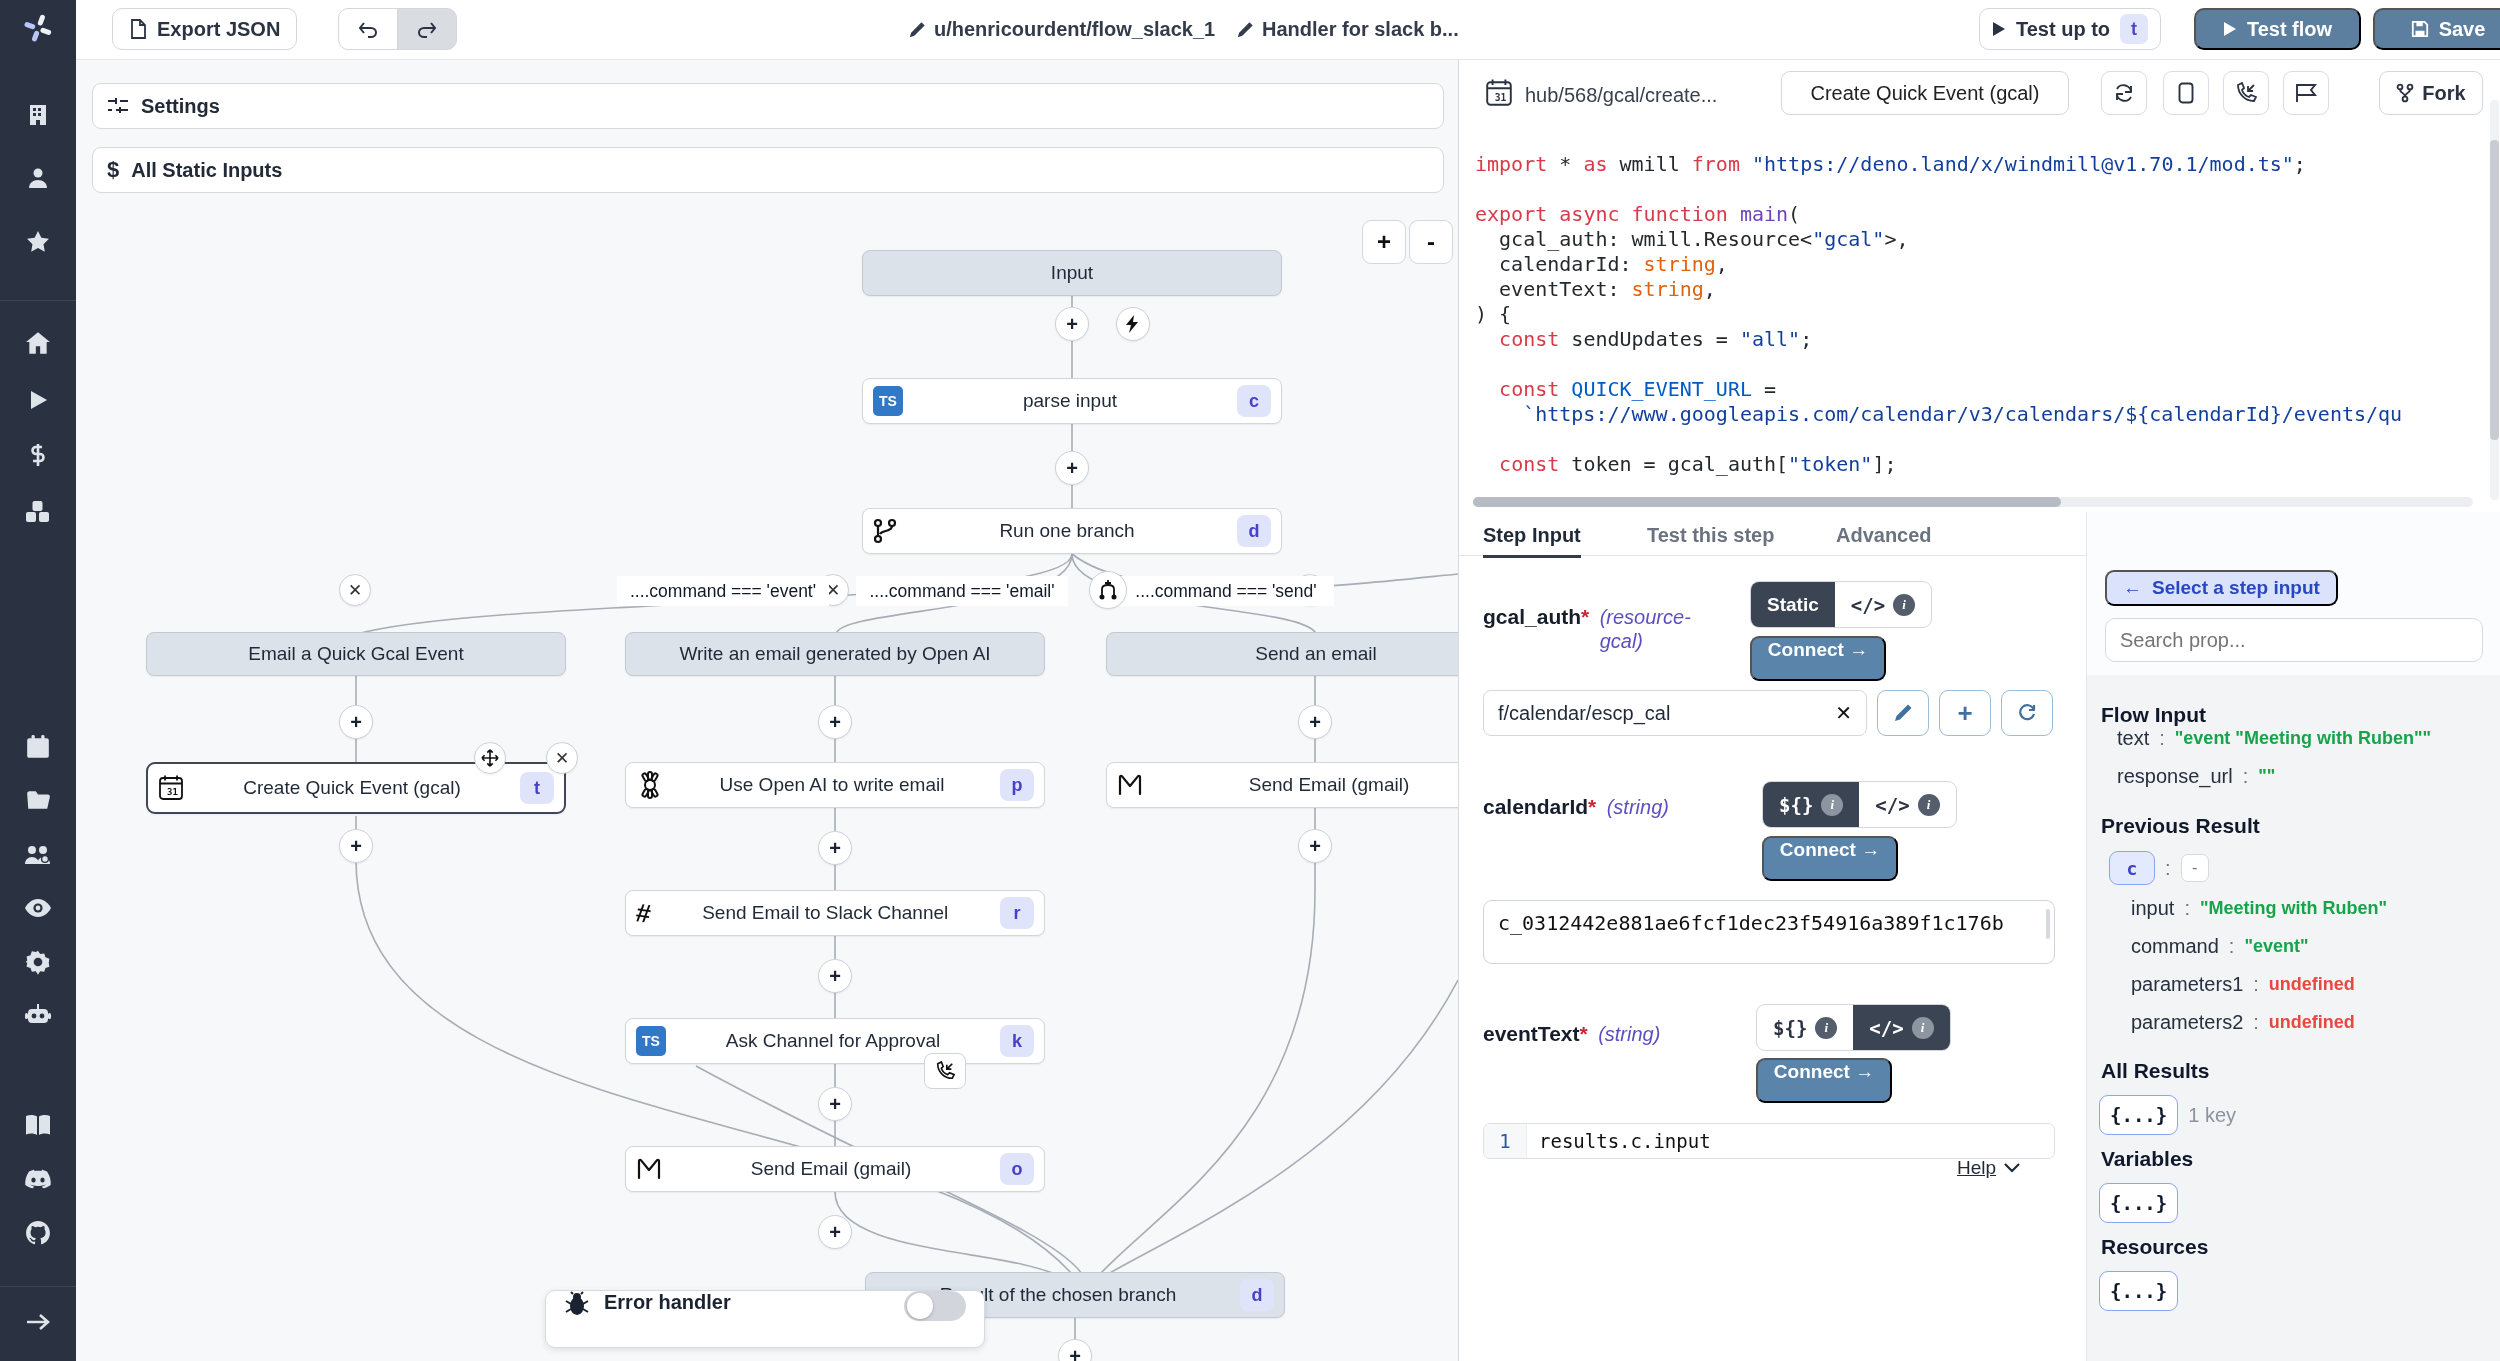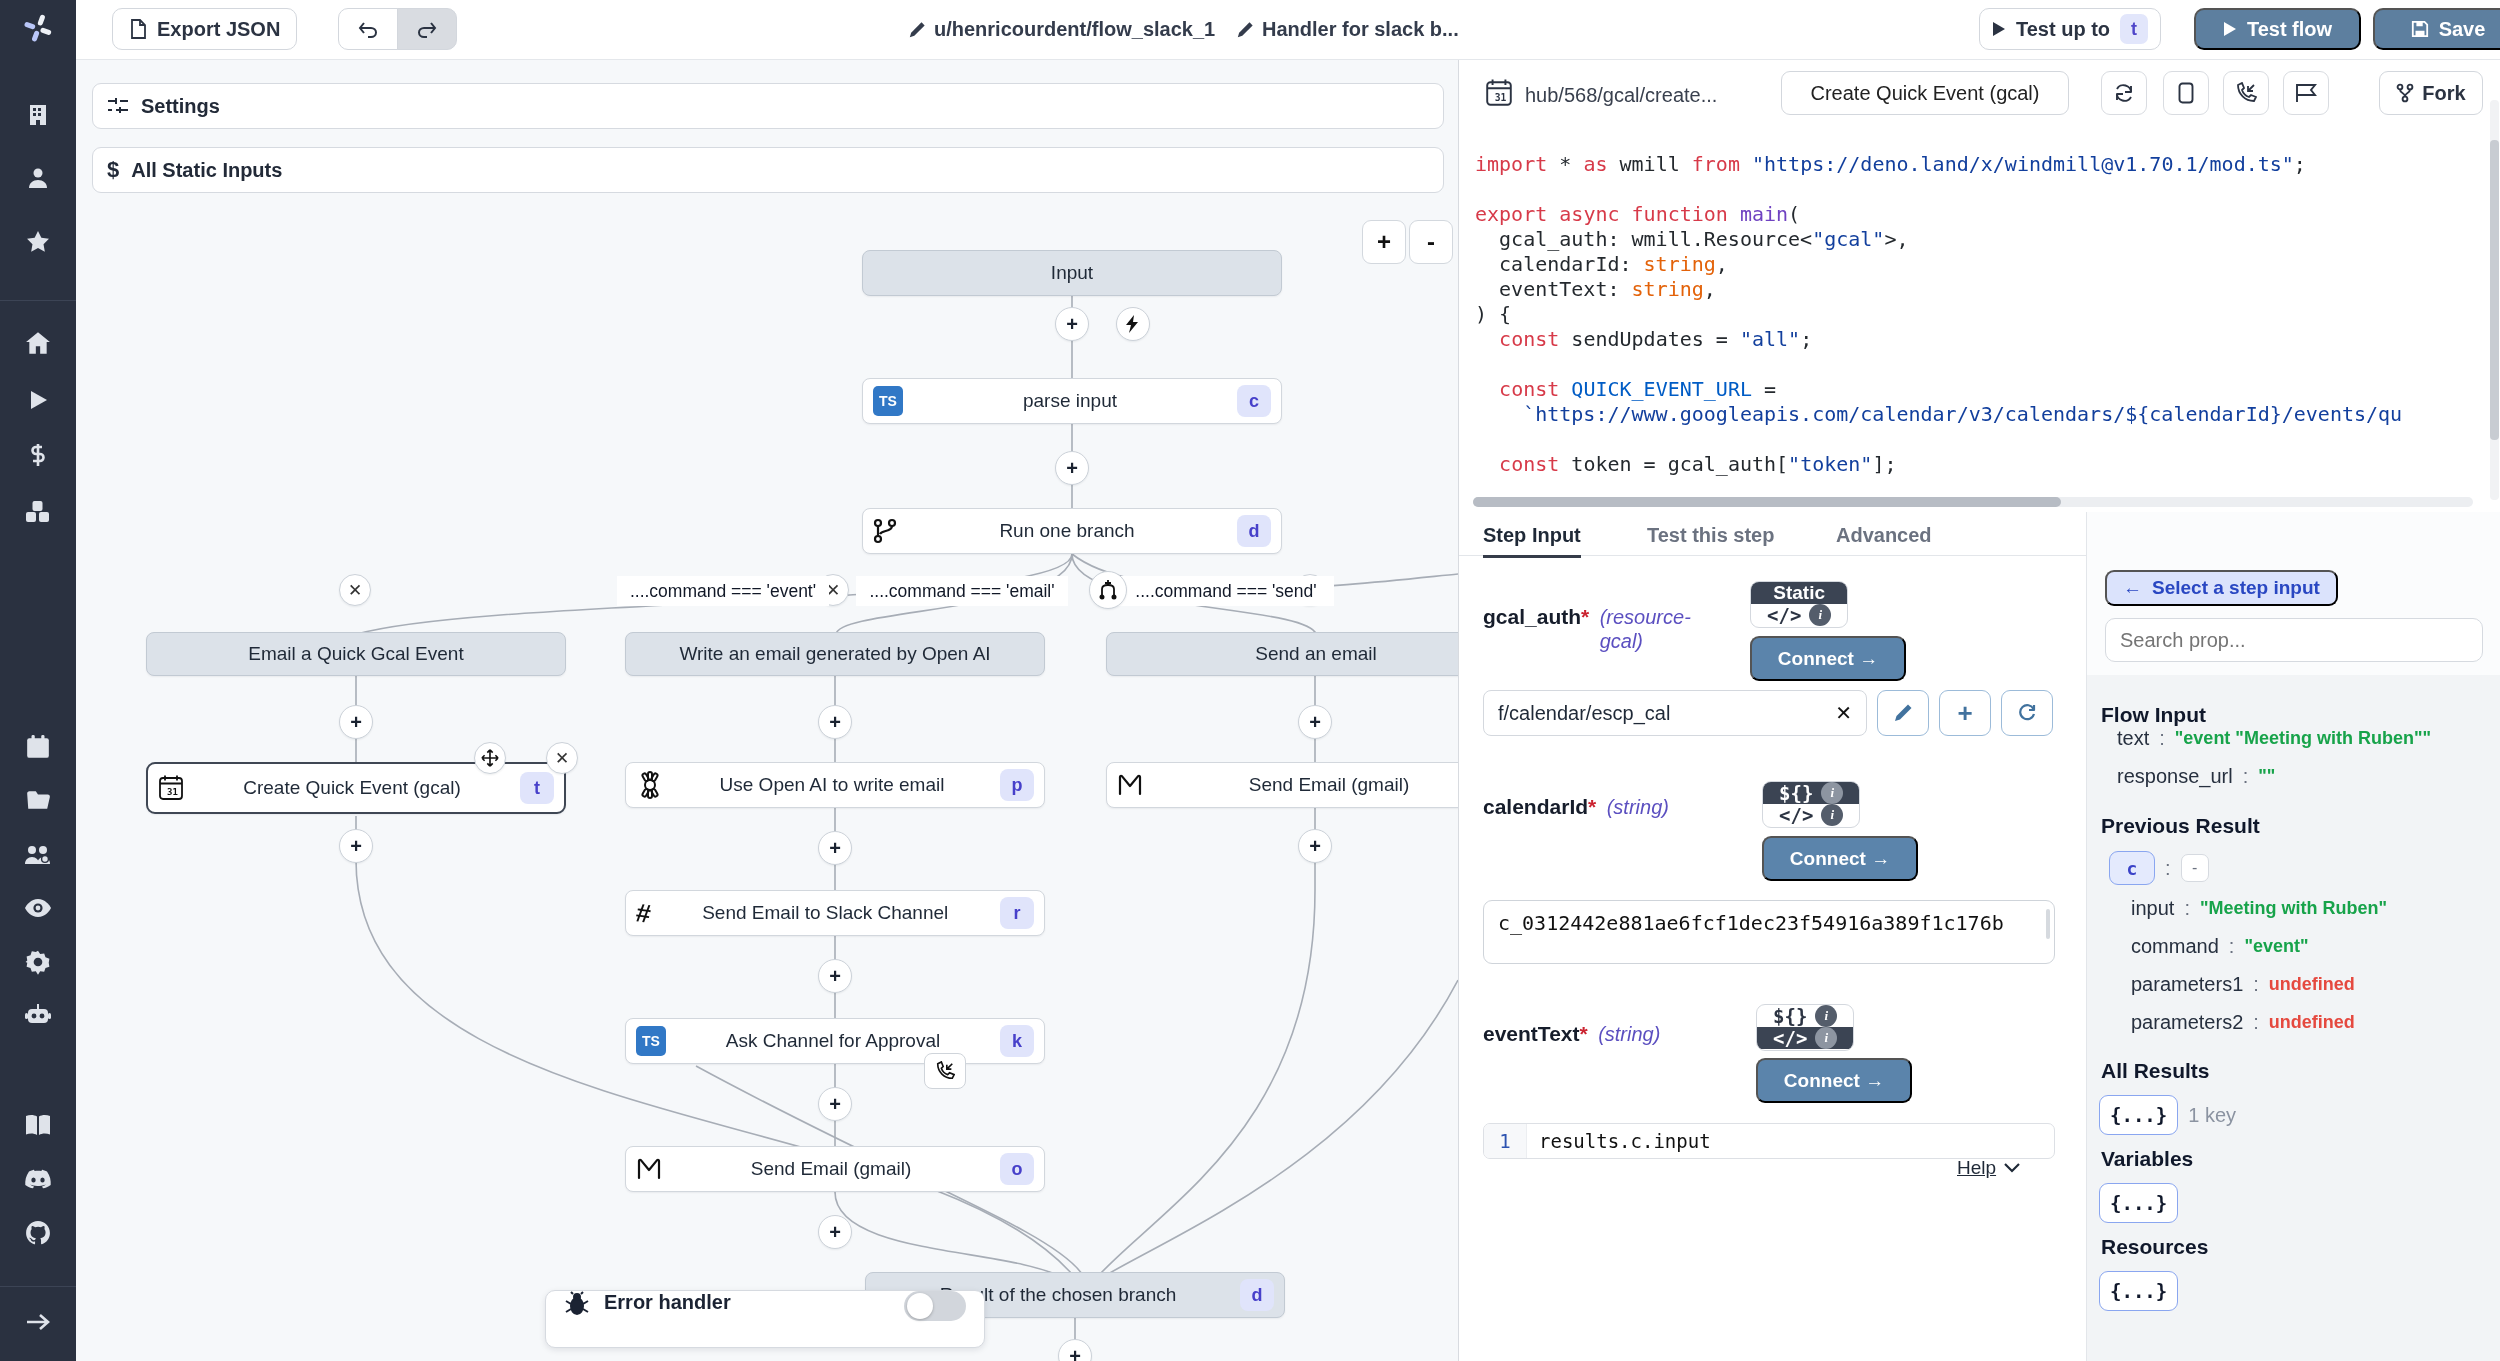--- a/index.html
+++ b/index.html
@@ -58,26 +58,26 @@
   #vscroll{position:absolute;right:2px;top:40px;width:9px;height:400px;background:#f1f2f4;border-radius:4px;}
   #vscroll .thumb{position:absolute;top:40px;width:9px;height:300px;background:#c8ccd2;border-radius:4px;}
   
   #tabs{position:absolute;left:0;top:455px;width:627px;height:40px;border-bottom:1px solid #e3e6ea;}
   .tab{position:absolute;top:0;height:40px;display:flex;align-items:center;font-size:20px;font-weight:600;color:#6b7280;}
   .tab.active{color:#1f2937;border-bottom:3px solid #353c49;}
   #tab-stepinput{left:24px;} #tab-teststep{left:188px;} #tab-advanced{left:377px;}
   .fname{font-weight:700;font-size:21px;color:#161d2b;}
   .freq{color:#cb2431;font-weight:700;}
   .ftype{font-style:italic;color:#5b4fc0;font-size:20px;}
-  .seg{position:absolute;display:flex;border:1px solid #d4d8de;border-radius:9px;overflow:hidden;background:#fff;height:47px;box-sizing:border-box;flex-direction:column;}
+  .seg{position:absolute;display:flex;border:1px solid #d4d8de;border-radius:9px;overflow:hidden;background:#fff;height:47px;box-sizing:border-box;}
   .sg{display:flex;align-items:center;justify-content:center;gap:8px;padding:0 16px;font-weight:700;font-size:19px;color:#2b3342;font-family:"DejaVu Sans Mono",monospace;}
   .sg.dark{background:#3b4453;color:#fff;}
   .info{width:22px;height:22px;border-radius:50%;background:#545d6b;color:#fff;font-size:13px;display:inline-flex;align-items:center;justify-content:center;font-weight:700;font-style:italic;font-family:"Liberation Serif",serif;}
   .info.muted{background:#8d95a1;}
-  .connect{position:absolute;width:156px;height:45px;background:#5b84ab;color:#fff;border-radius:9px;font-weight:700;font-size:19px;display:flex;align-items:center;justify-content:center;}
+  .connect{position:absolute;width:136px;height:45px;background:#5b84ab;color:#fff;border-radius:9px;font-weight:700;font-size:19px;display:flex;justify-content:center;}
   .res-input{position:absolute;left:24px;width:384px;height:46px;border:1px solid #d4d8de;border-radius:8px;display:flex;align-items:center;padding:0 14px;font-size:20px;color:#1f2937;box-sizing:border-box;background:#fff;}
   .res-input .clear{margin-left:auto;font-size:20px;color:#111;}
   .ob-btn{position:absolute;width:52px;height:46px;border:1.5px solid #9cbbd9;border-radius:9px;background:#fff;display:flex;align-items:center;justify-content:center;color:#41729e;box-sizing:border-box;}
   #calinput{position:absolute;left:24px;top:840px;width:572px;height:64px;border:1px solid #cfd4da;border-radius:9px;background:#fff;box-sizing:border-box;overflow:hidden;}
   #calinput .val{position:absolute;left:14px;top:10px;font-family:"DejaVu Sans Mono",monospace;font-size:20px;color:#111;white-space:nowrap;}
   #calinput .mini-sb{position:absolute;right:4px;top:8px;width:4px;height:30px;background:#d6dadf;border-radius:2px;}
   #expr-row{position:absolute;left:24px;top:1063px;width:572px;height:36px;border:1px solid #dde0e5;border-radius:7px;background:#fff;display:flex;align-items:center;overflow:hidden;box-sizing:border-box;}
   #expr-row .gut{width:42px;text-align:center;color:#2d53b0;background:#f7f8fa;font-family:"DejaVu Sans Mono",monospace;font-size:19px;height:100%;display:flex;align-items:center;justify-content:center;border-right:1px solid #eceef1;}
   #expr-row .ex{font-family:"DejaVu Sans Mono",monospace;font-size:19px;color:#111;padding-left:12px;}
   #help-link{position:absolute;left:498px;top:1097px;font-size:19px;color:#1f2937;display:flex;align-items:center;gap:8px;}

